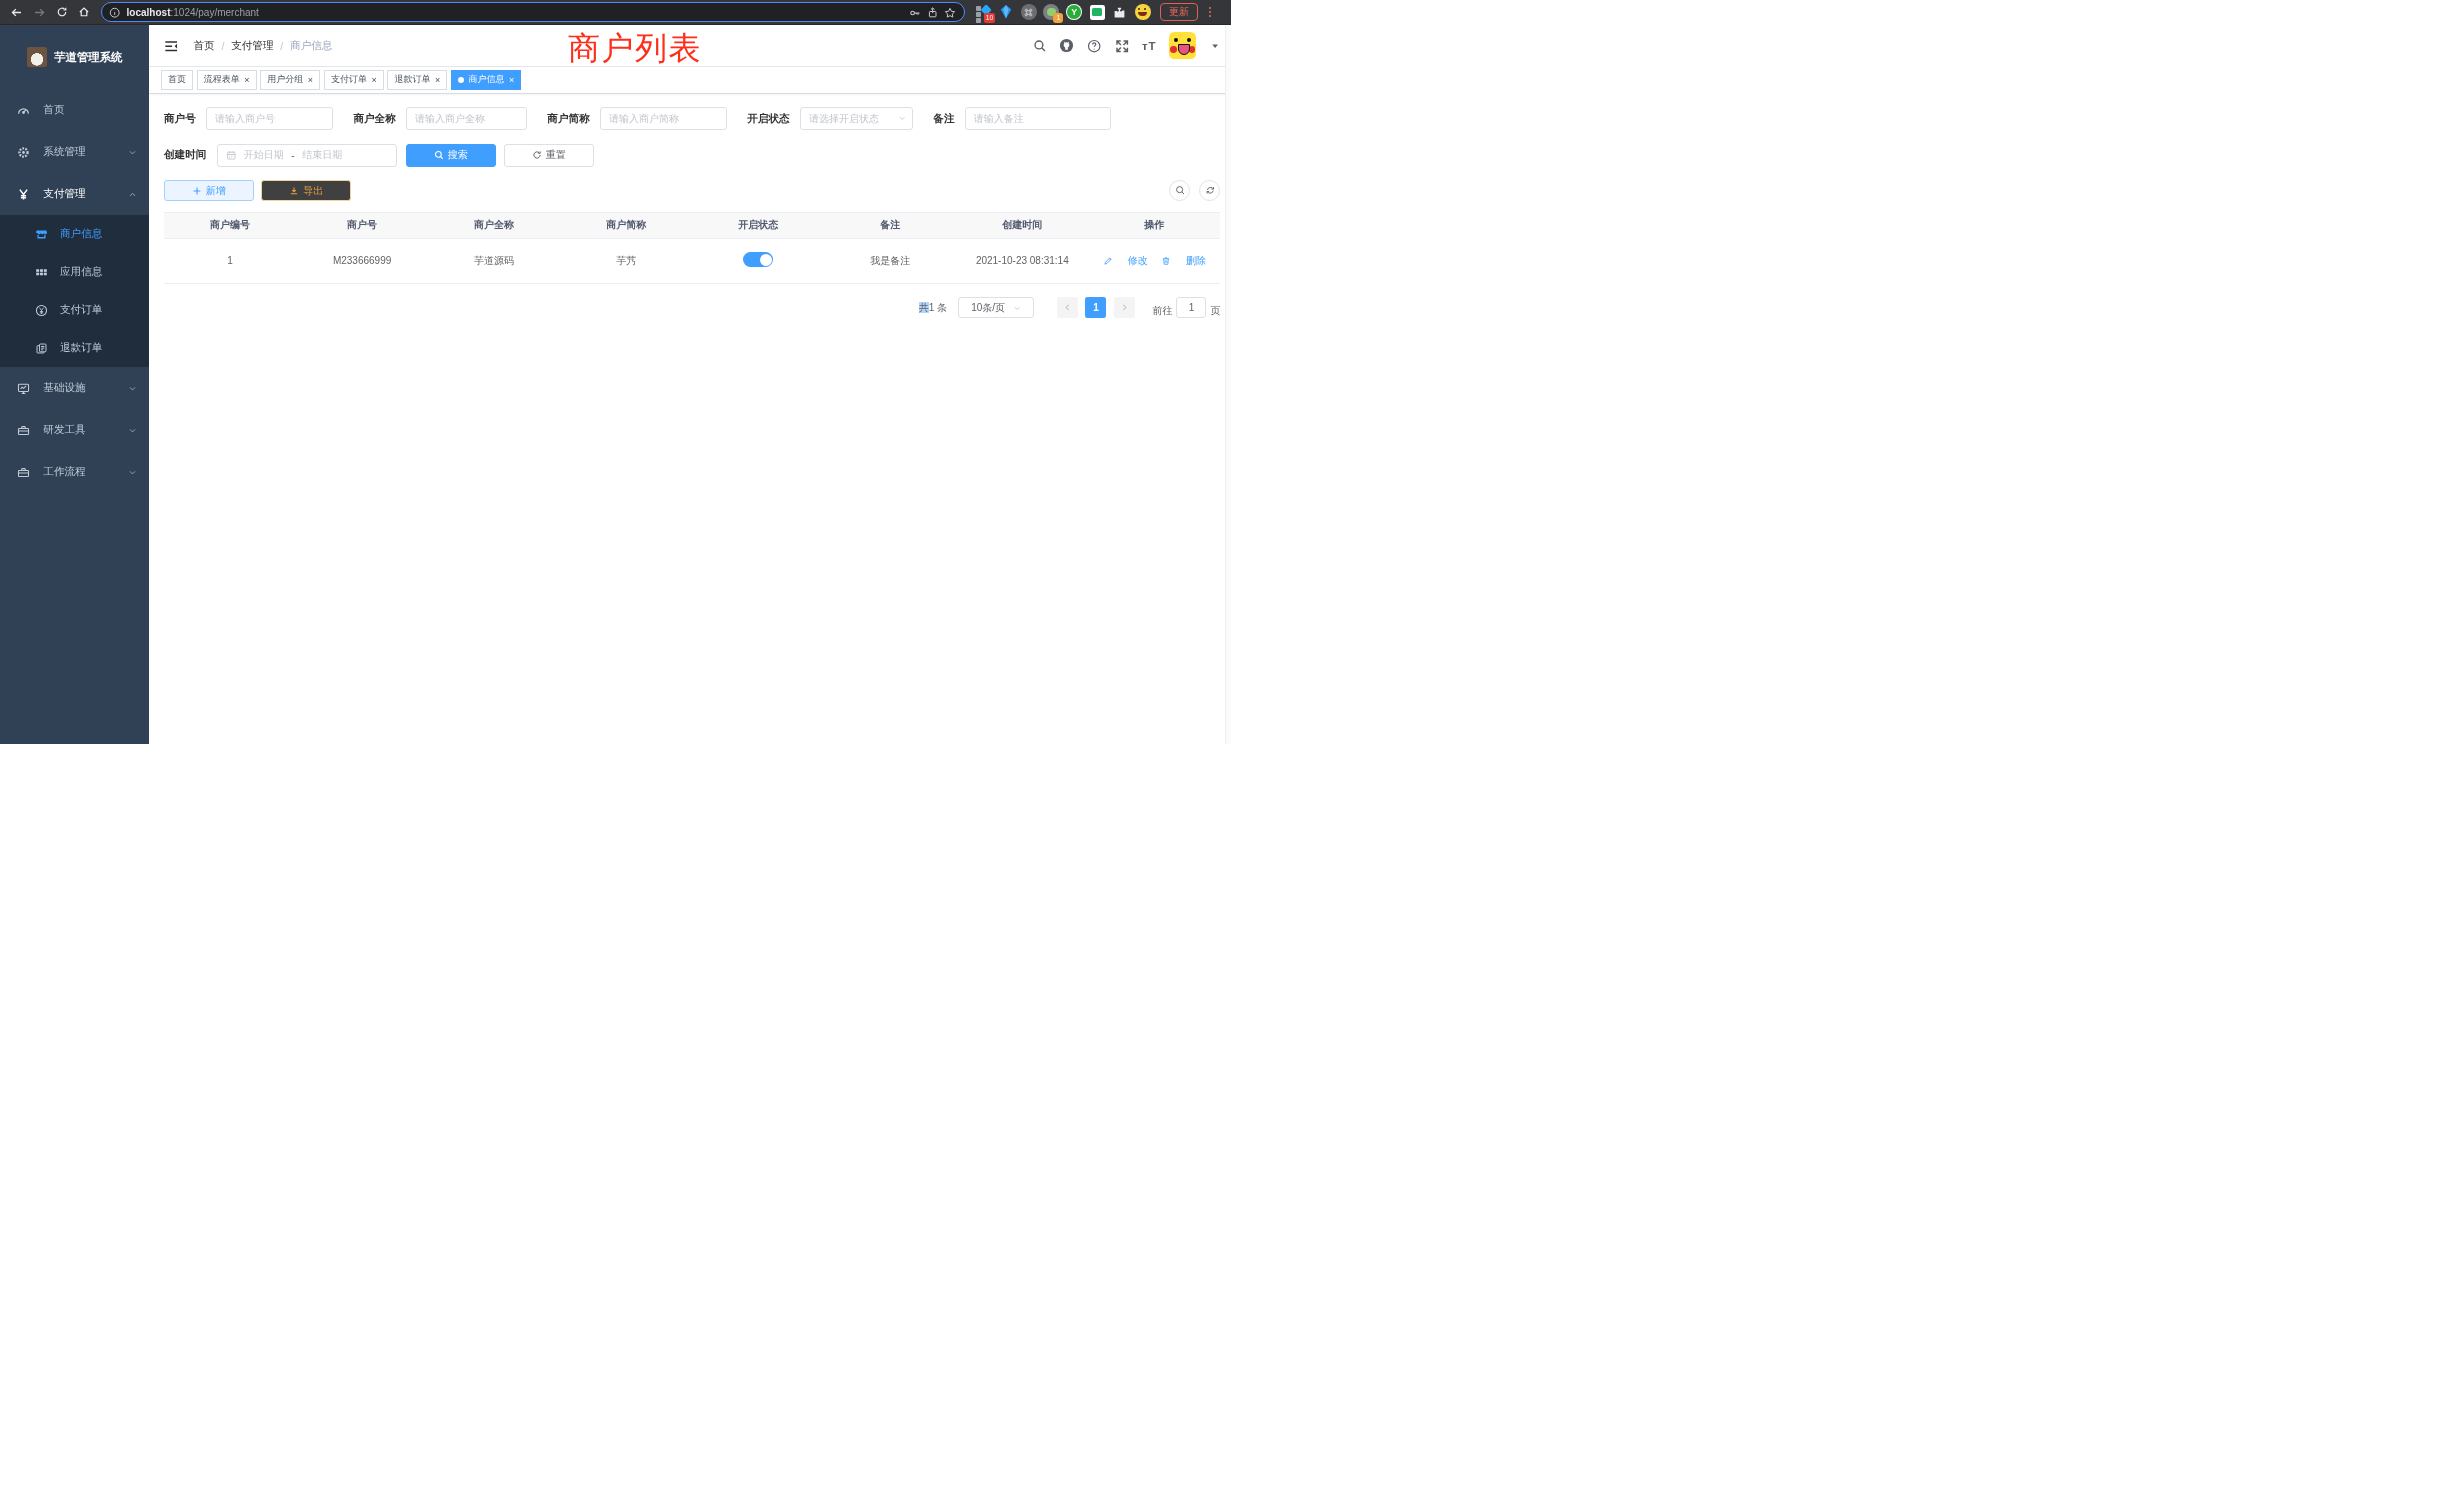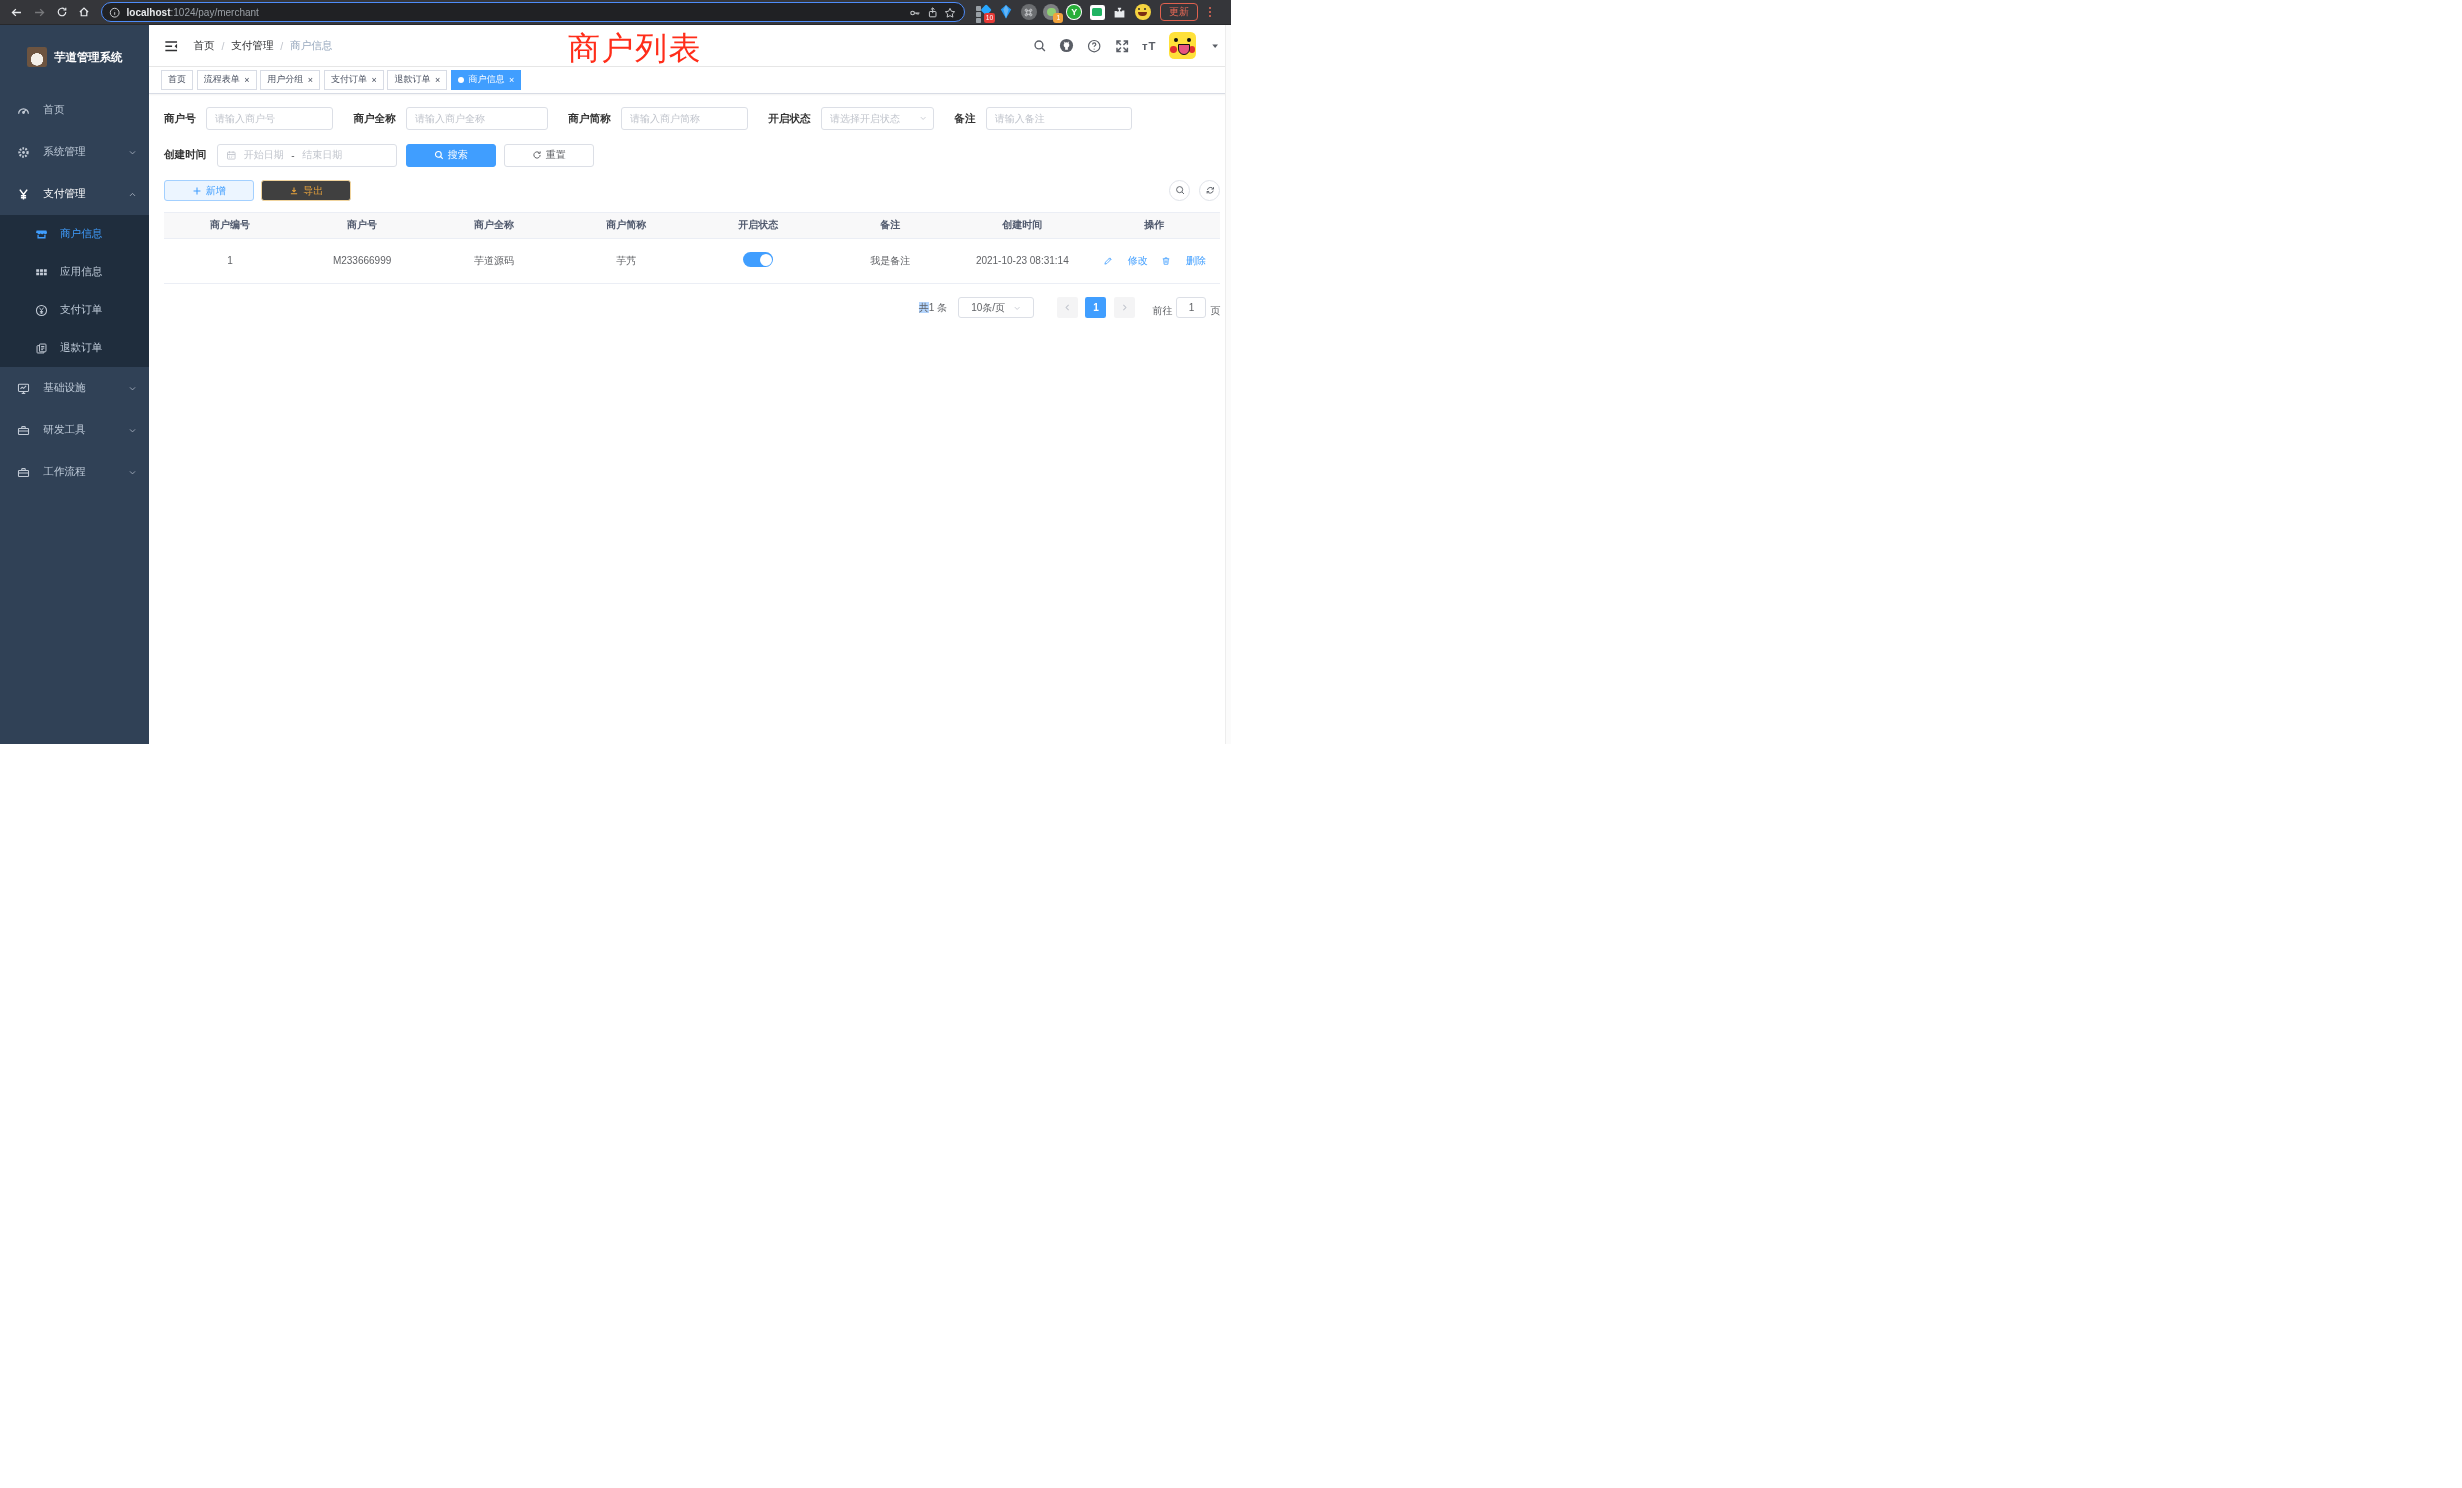--- a/index.html
+++ b/index.html
@@ -460,21 +460,21 @@
 
     <div class="content">
 
       <div class="form-row">
         <span class="fgroup">
           <span class="flabel">商户号</span>
           <input class="inp" style="width: 127px;" placeholder="请输入商户号">
         </span>
         <span class="fgroup">
           <span class="flabel">商户全称</span>
-          <input class="inp" style="width: 142px;" placeholder="请输入商户全称">
+          <input class="inp" style="width: 121px;" placeholder="请输入商户全称">
         </span>
         <span class="fgroup">
           <span class="flabel">商户简称</span>
           <input class="inp" style="width: 127px;" placeholder="请输入商户简称">
         </span>
         <span class="fgroup">
           <span class="flabel">开启状态</span>
           <span class="sel" style="width:113px">
             <span>请选择开启状态</span>
             <svg width="8.3" height="8.3" viewBox="0 0 16 16" fill="none" stroke="#c0c4cc" stroke-width="1.6">

